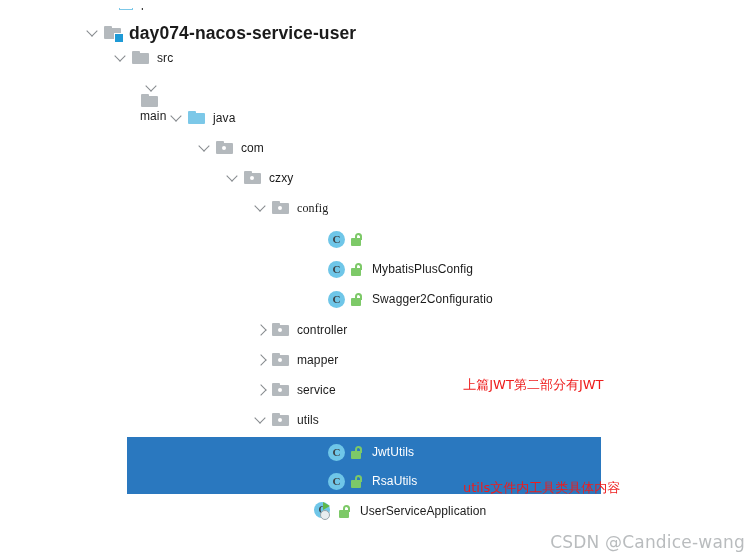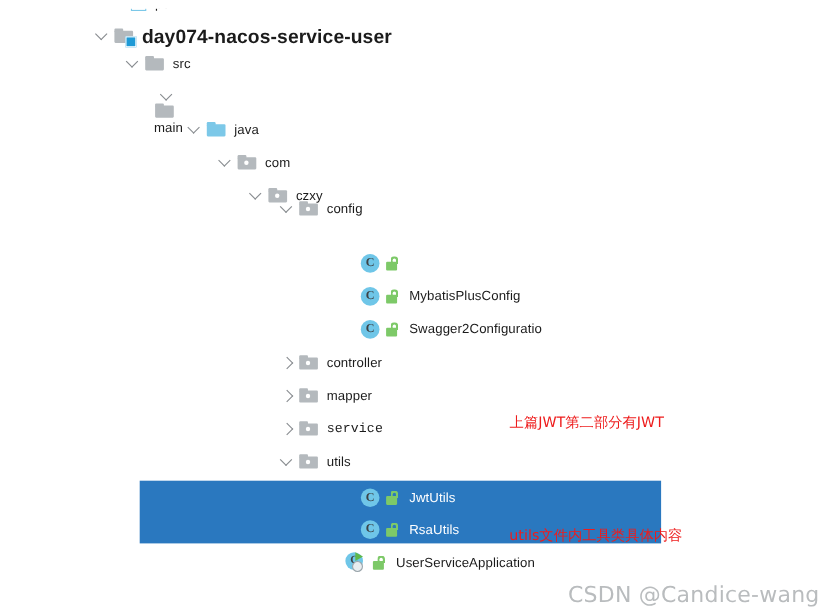--- a/index.html
+++ b/index.html
@@ -221,21 +221,21 @@
     letter-spacing: 0px;
   }
   .annotation .ln2 { display: block; margin-left: 8px; margin-top: 16px; }
 
   
   .watermark {
     position: absolute;
     right: 8px;
     bottom: 8px;
     color: #b9bcbe;
-    font-size: 20px;
+    font-size: 17px;
     font-family: "DejaVu Sans", "Liberation Sans", sans-serif;
     letter-spacing: 0.2px;
   }
 
   .top-clip {
     position: absolute;
     left: 0; top: 0; width: 753px; height: 8px;
     background: #ffffff;
     z-index: 5;
   }
@@ -302,21 +302,21 @@
     </div>
     <div class="row" style="top: 163px; left: 224px;">
       <span class="arrow expanded"></span>
       <span class="icon ic-folder gray ic-package">
         <span class="tab"></span>
         <span class="body"></span>
         <span class="dot"></span>
       </span>
       <span class="label">czxy</span>
     </div>
-    <div class="row" style="top: 175px; left: 252px;">
+    <div class="row" style="top: 193px; left: 252px; font-family: Liberation Serif, serif;">
       <span class="arrow expanded"></span>
       <span class="icon ic-folder gray ic-package">
         <span class="tab"></span>
         <span class="body"></span>
         <span class="dot"></span>
       </span>
       <span class="label">config</span>
     </div>
     <div class="row" style="top: 224px; left: 308px;">
       <span class="arrow none"></span>
@@ -361,21 +361,21 @@
     </div>
     <div class="row" style="top: 345px; left: 252px;">
       <span class="arrow collapsed"></span>
       <span class="icon ic-folder gray ic-package">
         <span class="tab"></span>
         <span class="body"></span>
         <span class="dot"></span>
       </span>
       <span class="label">mapper</span>
     </div>
-    <div class="row" style="top: 375px; left: 252px; font-family: Liberation Mono, monospace;">
+    <div class="row" style="top: 375px; left: 252px;">
       <span class="arrow collapsed"></span>
       <span class="icon ic-folder gray ic-package">
         <span class="tab"></span>
         <span class="body"></span>
         <span class="dot"></span>
       </span>
       <span class="label">service</span>
     </div>
     <div class="row" style="top: 405px; left: 252px;">
       <span class="arrow expanded"></span>

